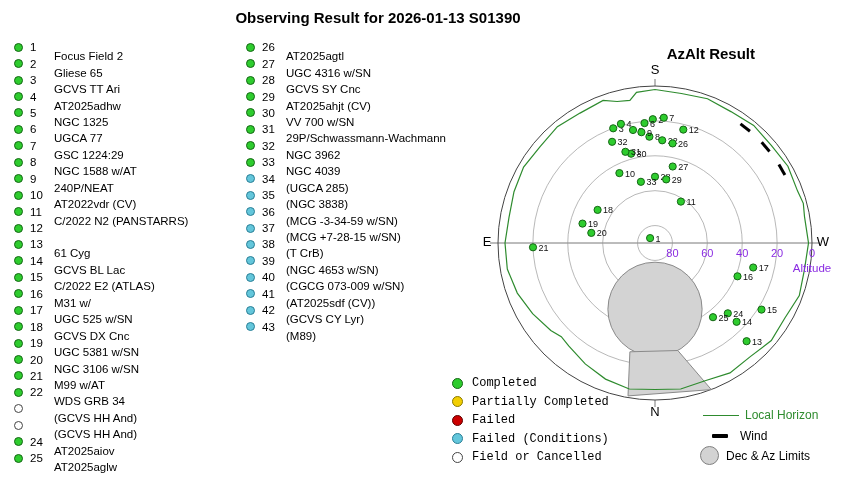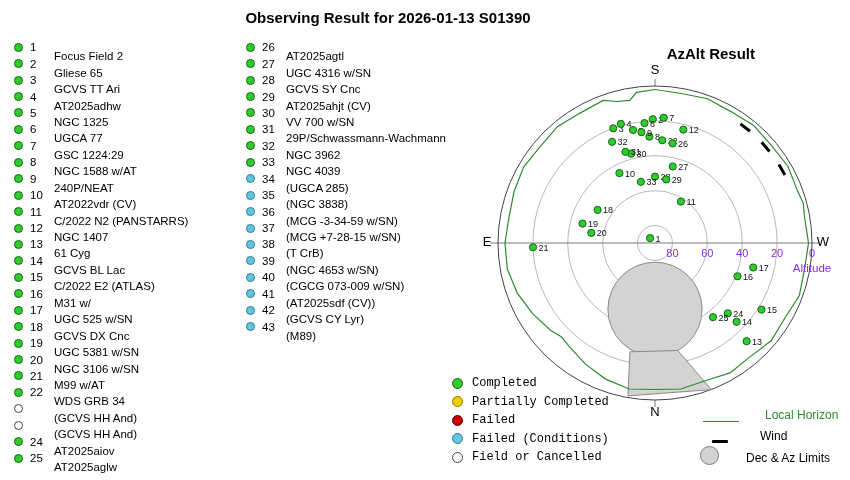--- a/index.html
+++ b/index.html
@@ -1,20 +1,20 @@
 <!DOCTYPE html>
 <html><head>
 <meta charset="utf-8">
 <style>
   html,body{margin:0;padding:0;}
   body{width:850px;height:480px;position:relative;background:#ffffff;
        font-family:"Liberation Sans",sans-serif;color:#000;overflow:hidden;}
 
   .page-title{position:absolute;top:9px;left:0;width:756px;text-align:center;
-              font-size:15px;font-weight:bold;padding-left:10px;}
+              font-size:15px;font-weight:bold;}
 
   .target-list{position:absolute;top:39px;font-size:11.5px;}
   #list1{left:14px;width:225px;}
   #list2{left:246px;width:205px;}
   .row{display:flex;align-items:center;height:16.45px;white-space:nowrap;}
   .ldot{width:9px;height:9px;border-radius:50%;flex:0 0 9px;margin-right:7px;box-sizing:border-box;}
   .num{width:24px;flex:0 0 24px;}
   .lab{flex:1;margin-top:18px;}
 
   .st-completed{background:#2ecc2e;border:1px solid #156615;}
@@ -32,21 +32,21 @@
   #cmp-n{left:645px;top:404px;}
   #cmp-e{left:477px;top:234px;}
   #cmp-w{left:813px;top:234px;}
   .alt-word{position:absolute;left:770px;top:262px;width:84px;text-align:center;
             font-size:11.5px;color:#8a2be2;}
 
   .legend-status{position:absolute;left:452px;top:374px;font-size:12px;font-family:Liberation Mono, monospace;}
   .legend-status .lrow{display:flex;align-items:center;height:18.5px;}
   .legend-status .ldot{width:11px;height:11px;flex:0 0 11px;margin-right:9px;}
 
-  .map-legend-item{position:absolute;display:flex;align-items:flex-end;font-size:12px;gap:20px;}
+  .map-legend-item{position:absolute;display:flex;align-items:center;font-size:12px;}
   #ml-horizon{left:703px;top:408px;color:#2e8b2e;}
   #ml-wind{left:712px;top:429px;}
   #ml-limits{left:700px;top:446px;}
   .horiz-line{width:36px;height:0;border-top:1.5px solid #2e8b2e;margin-right:6px;}
   .wind-dash{width:16px;height:3.5px;background:#000;border-radius:1px;margin-right:12px;}
   .limits-circle{width:19px;height:19px;border-radius:50%;background:#d3d3d3;
                  border:1px solid #808080;box-sizing:border-box;margin-right:7px;}
 </style>
 </head>
 <body>
@@ -105,21 +105,20 @@
       <span class="lab">AT2022vdr (CV)</span>
     </div>
     <div class="row">
       <span class="ldot st-completed"></span>
       <span class="num">11</span>
       <span class="lab">C/2022 N2 (PANSTARRS)</span>
     </div>
     <div class="row">
       <span class="ldot st-completed"></span>
       <span class="num">12</span>
-      <span class="lab">NGC 1407</span>
     </div>
     <div class="row">
       <span class="ldot st-completed"></span>
       <span class="num">13</span>
       <span class="lab">61 Cyg</span>
     </div>
     <div class="row">
       <span class="ldot st-completed"></span>
       <span class="num">14</span>
       <span class="lab">GCVS BL Lac</span>

